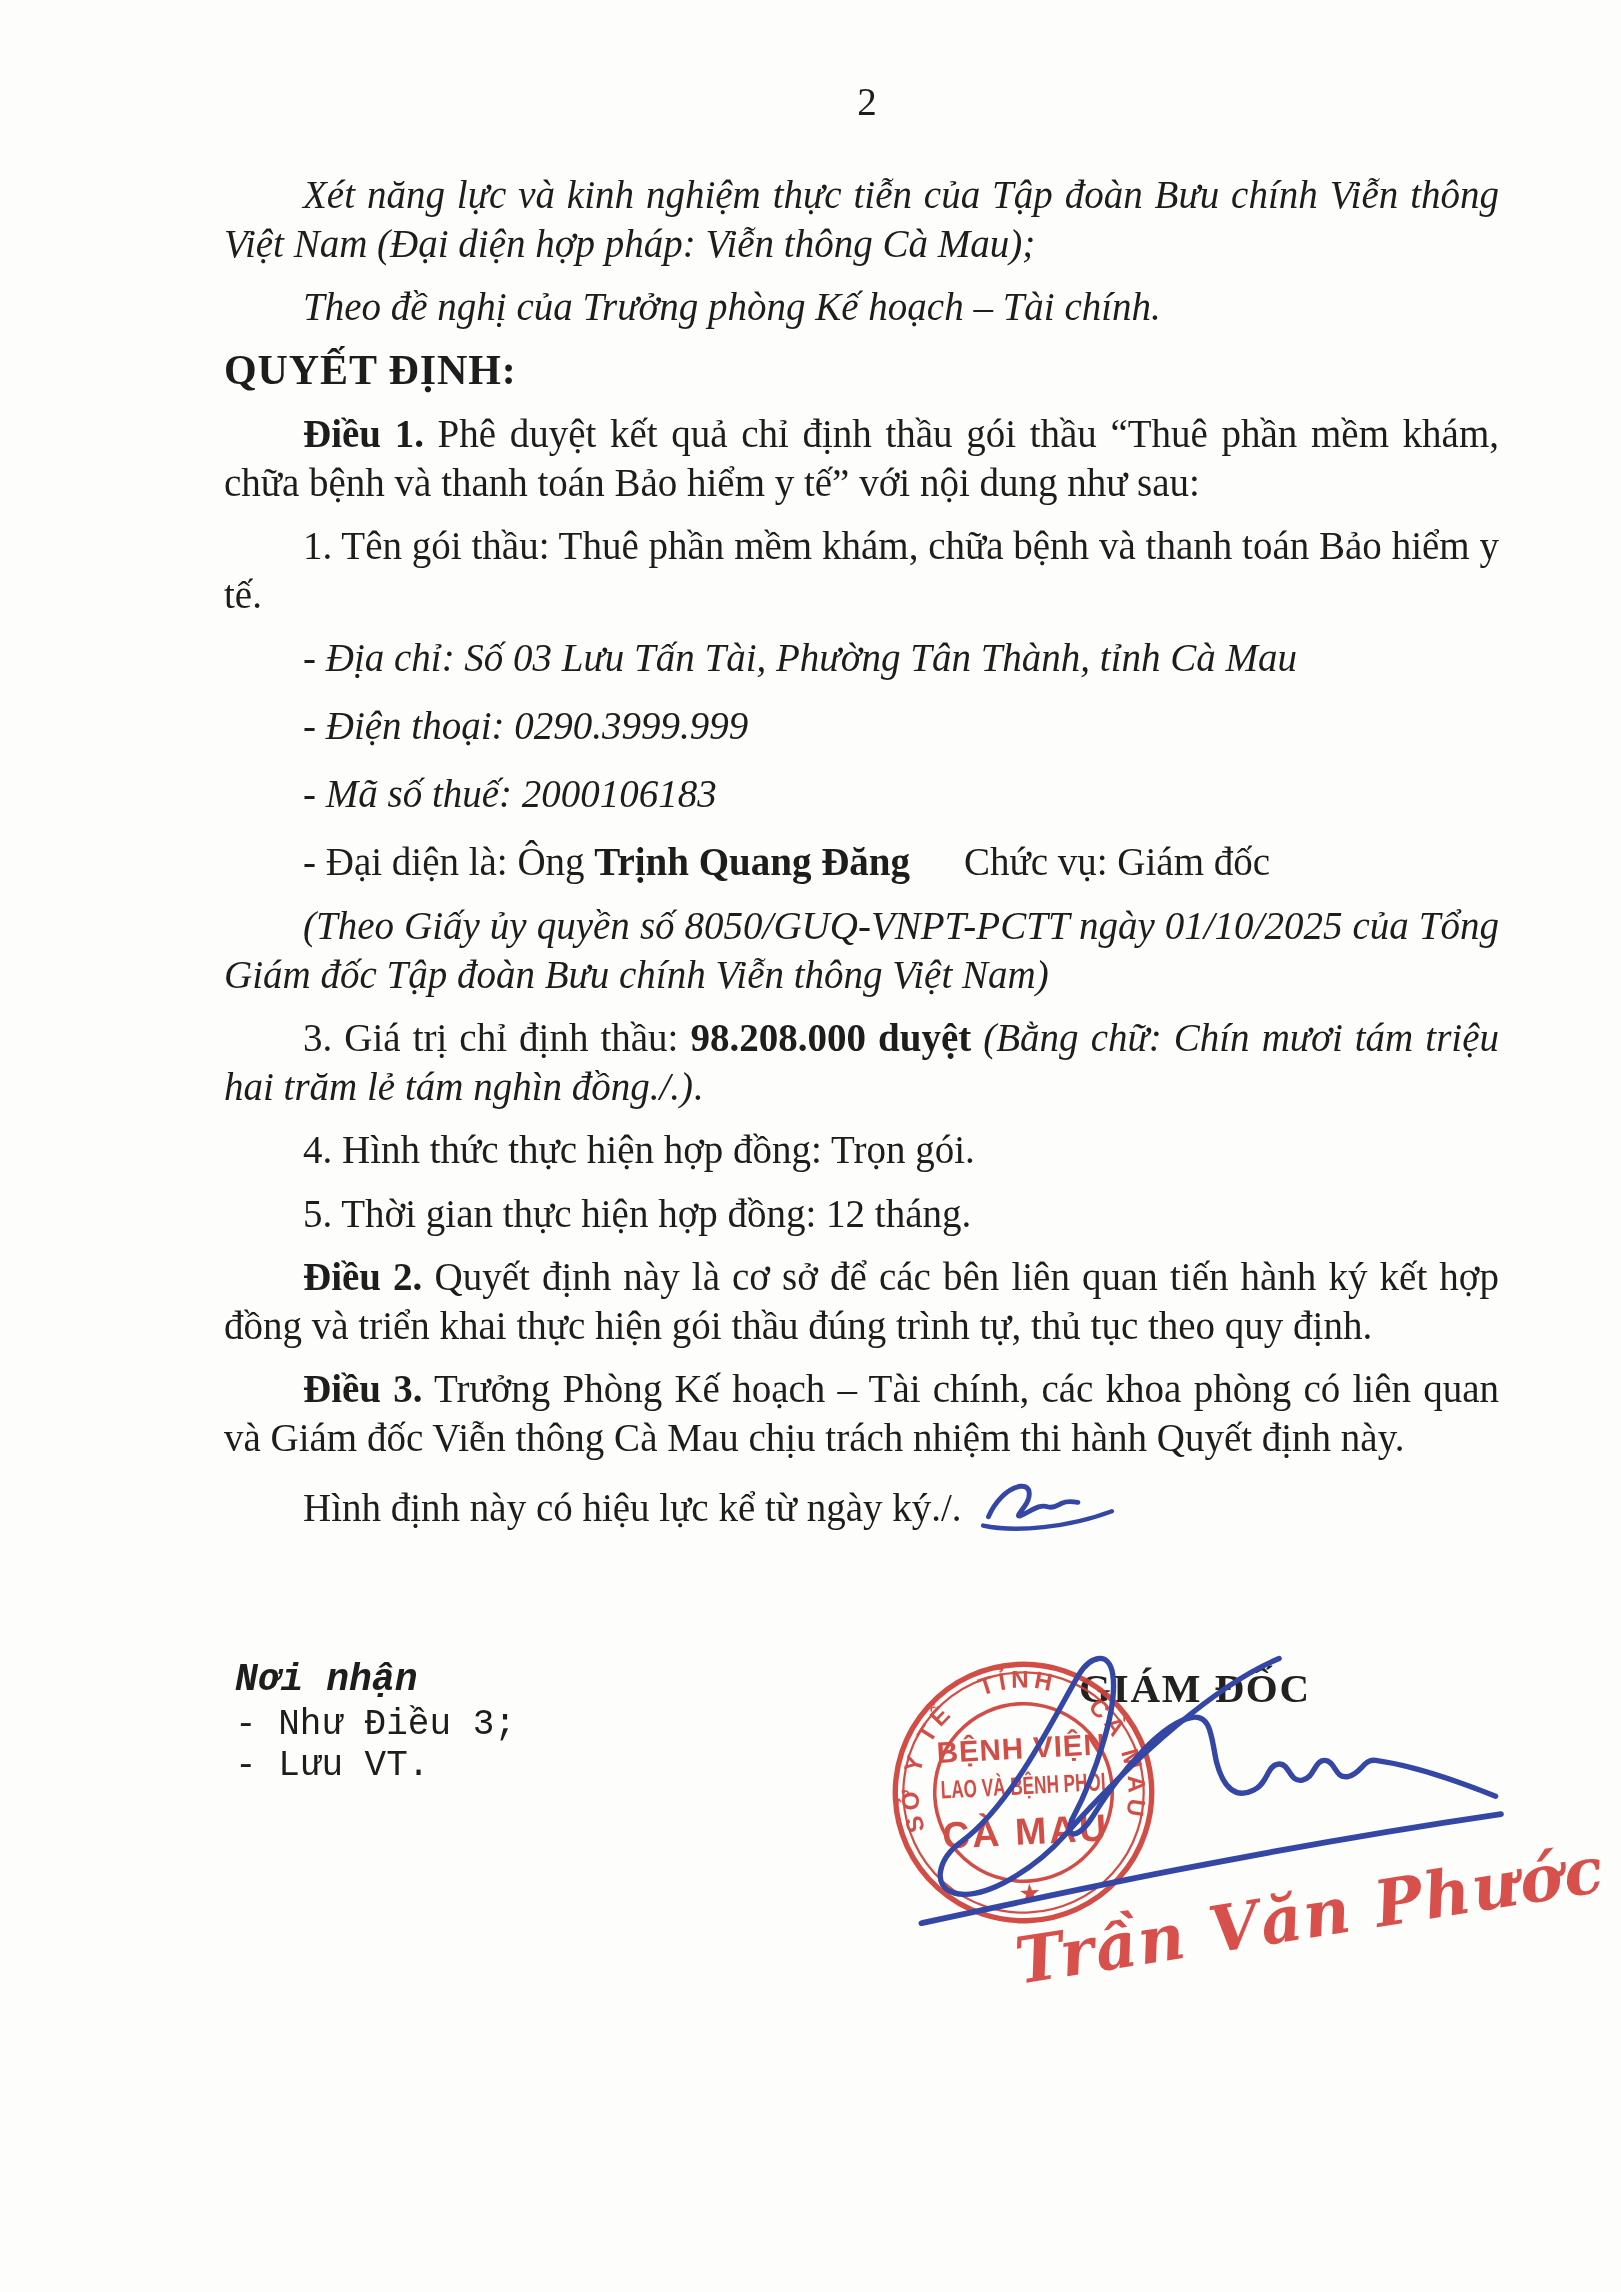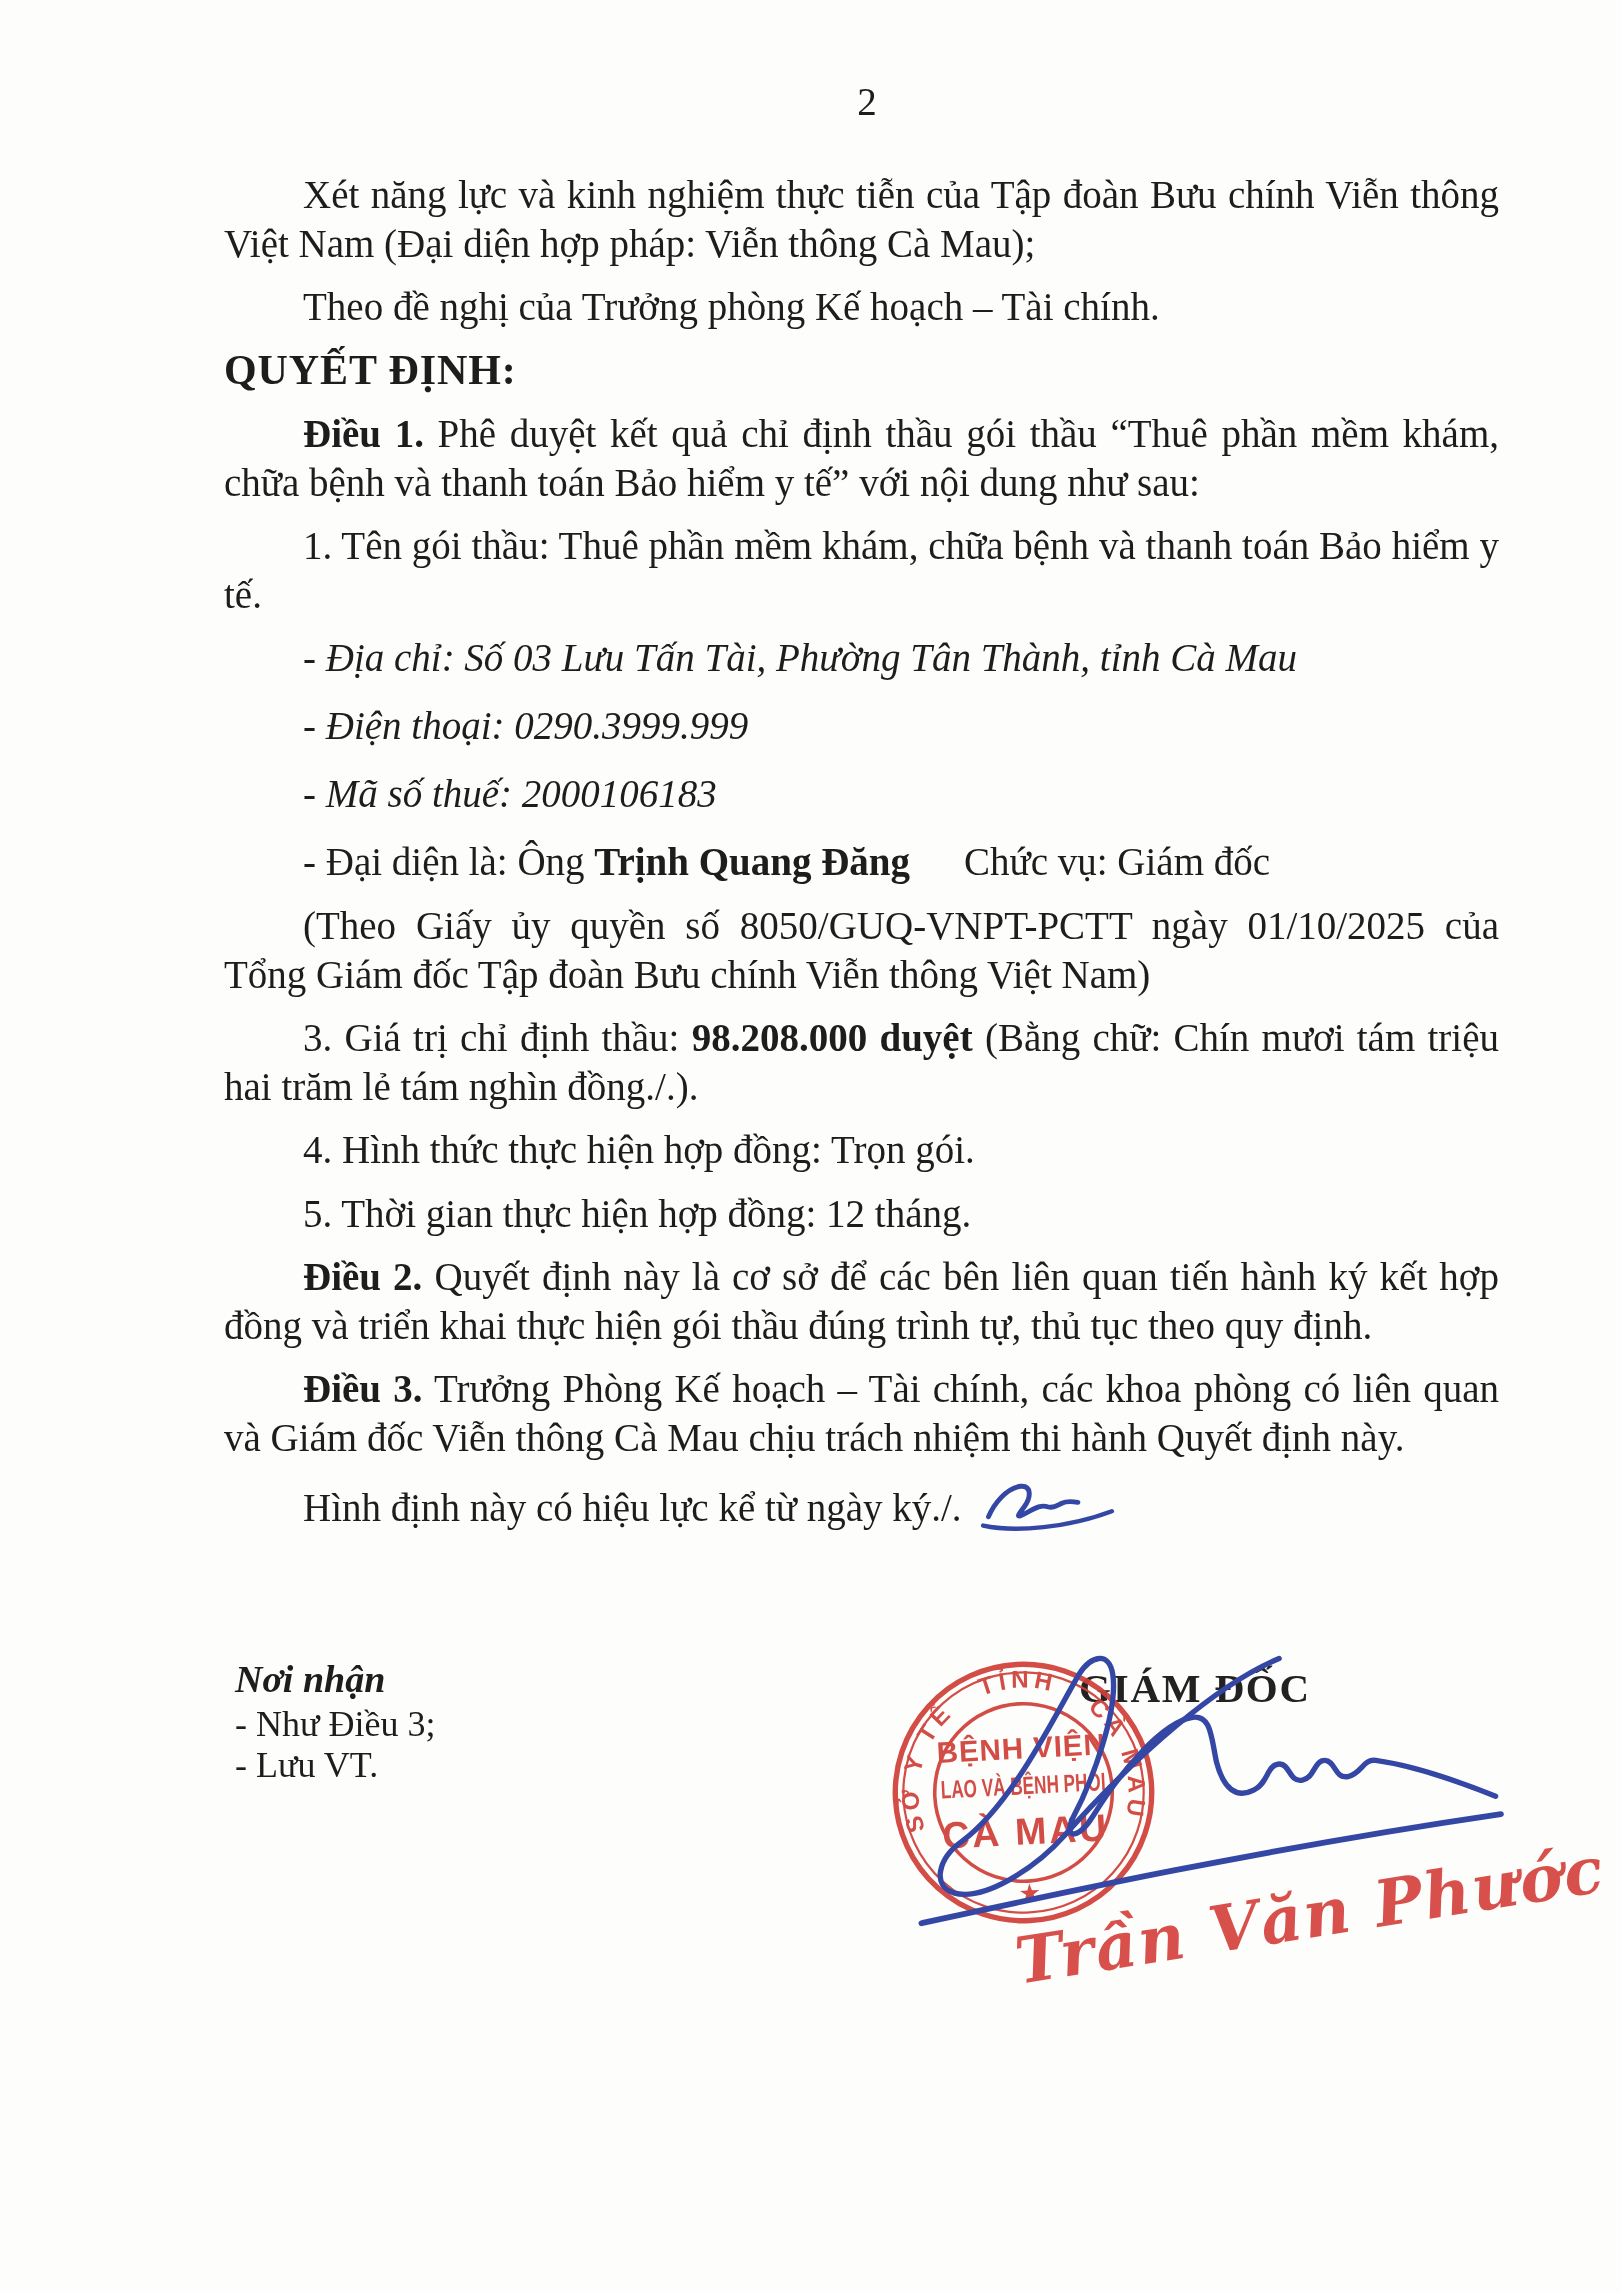--- a/index.html
+++ b/index.html
@@ -12,30 +12,30 @@
   .page-number{
     position:absolute;left:840px;top:79px;width:54px;
     font-size:39px;text-align:center;
   }
   .doc{
     position:absolute;left:224px;top:170px;width:1275px;
     font-size:39px;line-height:49px;text-align:justify;
   }
   .doc p{margin:0 0 14.3px 0;text-indent:79px;}
   .doc p.tight{margin-bottom:19px;font-style:italic;}
-  .i{}
+  .i{font-style:italic;}
   .heading{
     text-indent:0 !important;font-weight:bold;
     font-size:42px;letter-spacing:0.9px;margin-top:7.2px !important;
   }
   .gap{display:inline-block;width:54px;}
   .paraph-svg{vertical-align:-12.5px;margin-left:14.3px;}
   .recipients{
     position:absolute;left:235px;top:1659px;
-    font-size:36px;line-height:41px;
+    font-size:36px;line-height:41px;font-family:Liberation Mono, monospace;
   }
   .noi-nhan{font-weight:bold;font-style:italic;font-size:38px;margin-bottom:3.6px;}
   .signer-title{
     position:absolute;left:1079px;top:1664px;
     font-size:41px;font-weight:bold;letter-spacing:1.8px;color:#222;
     white-space:nowrap;
   }
   .stamp-wrap{
     position:absolute;left:889px;top:1658px;width:269px;height:269px;
     transform:rotate(-3deg);opacity:.93;

